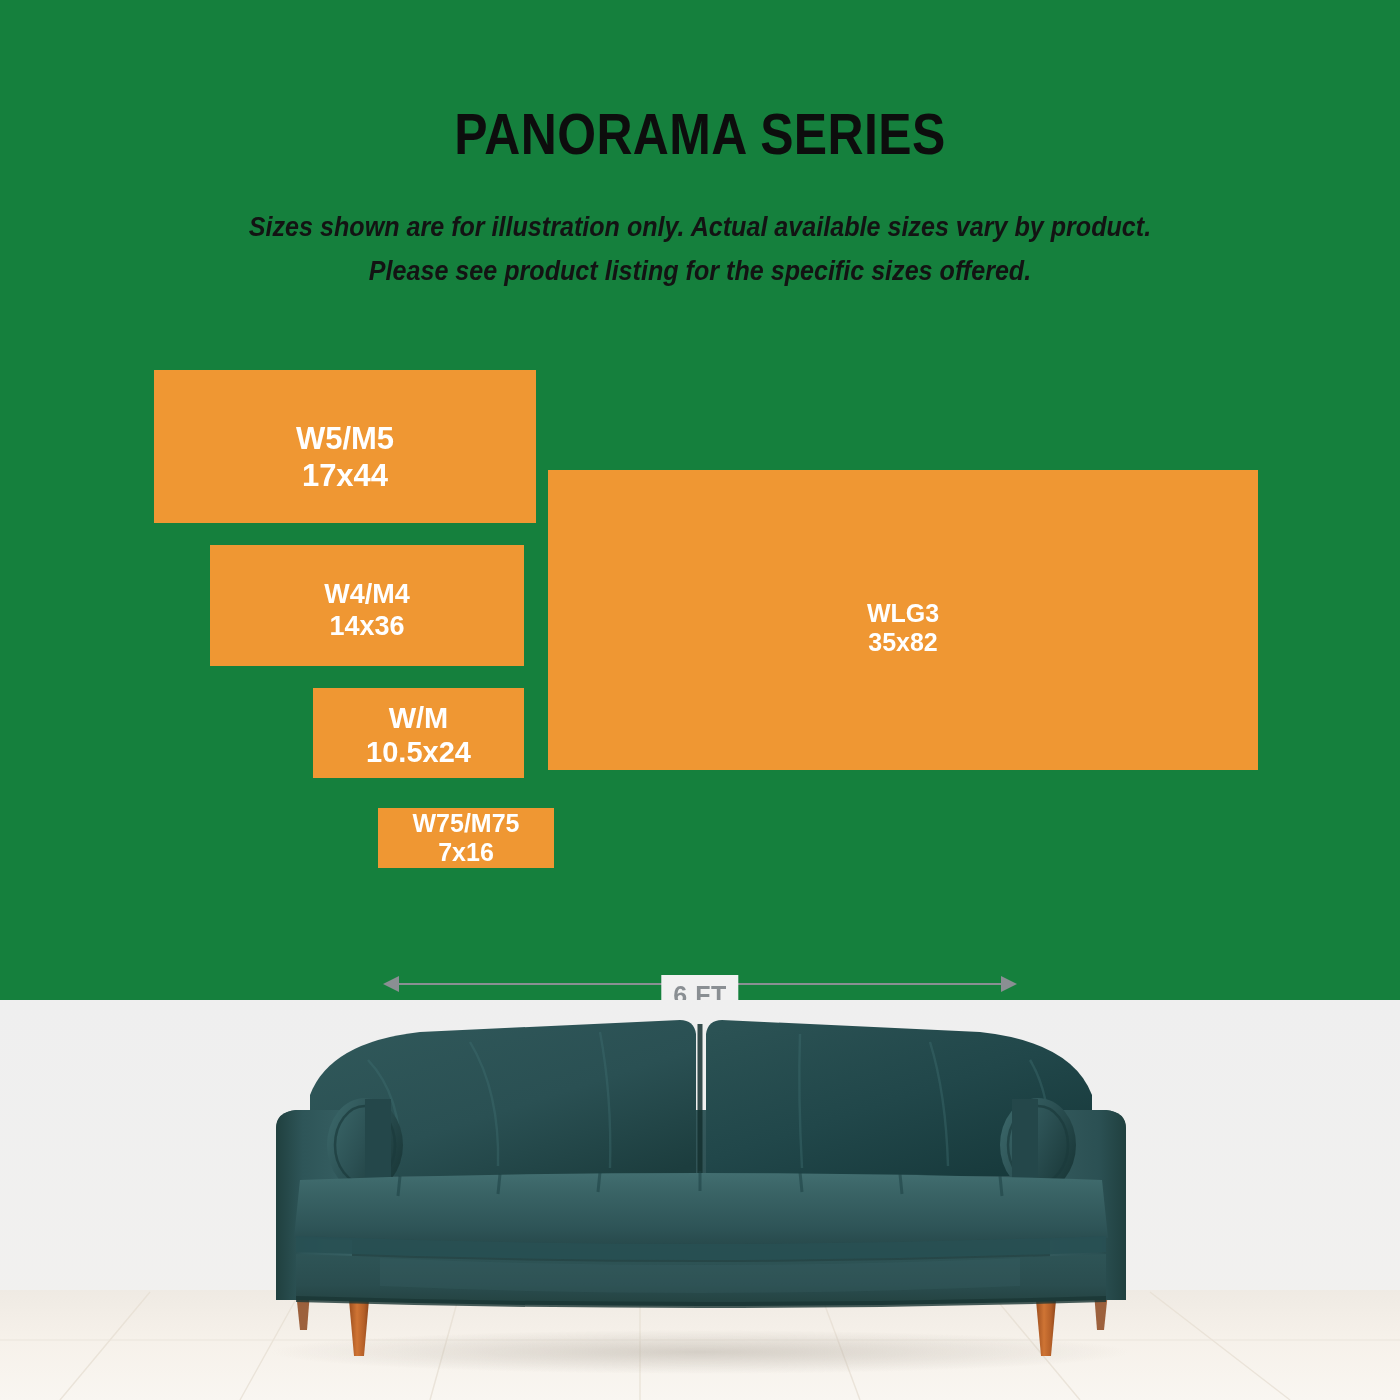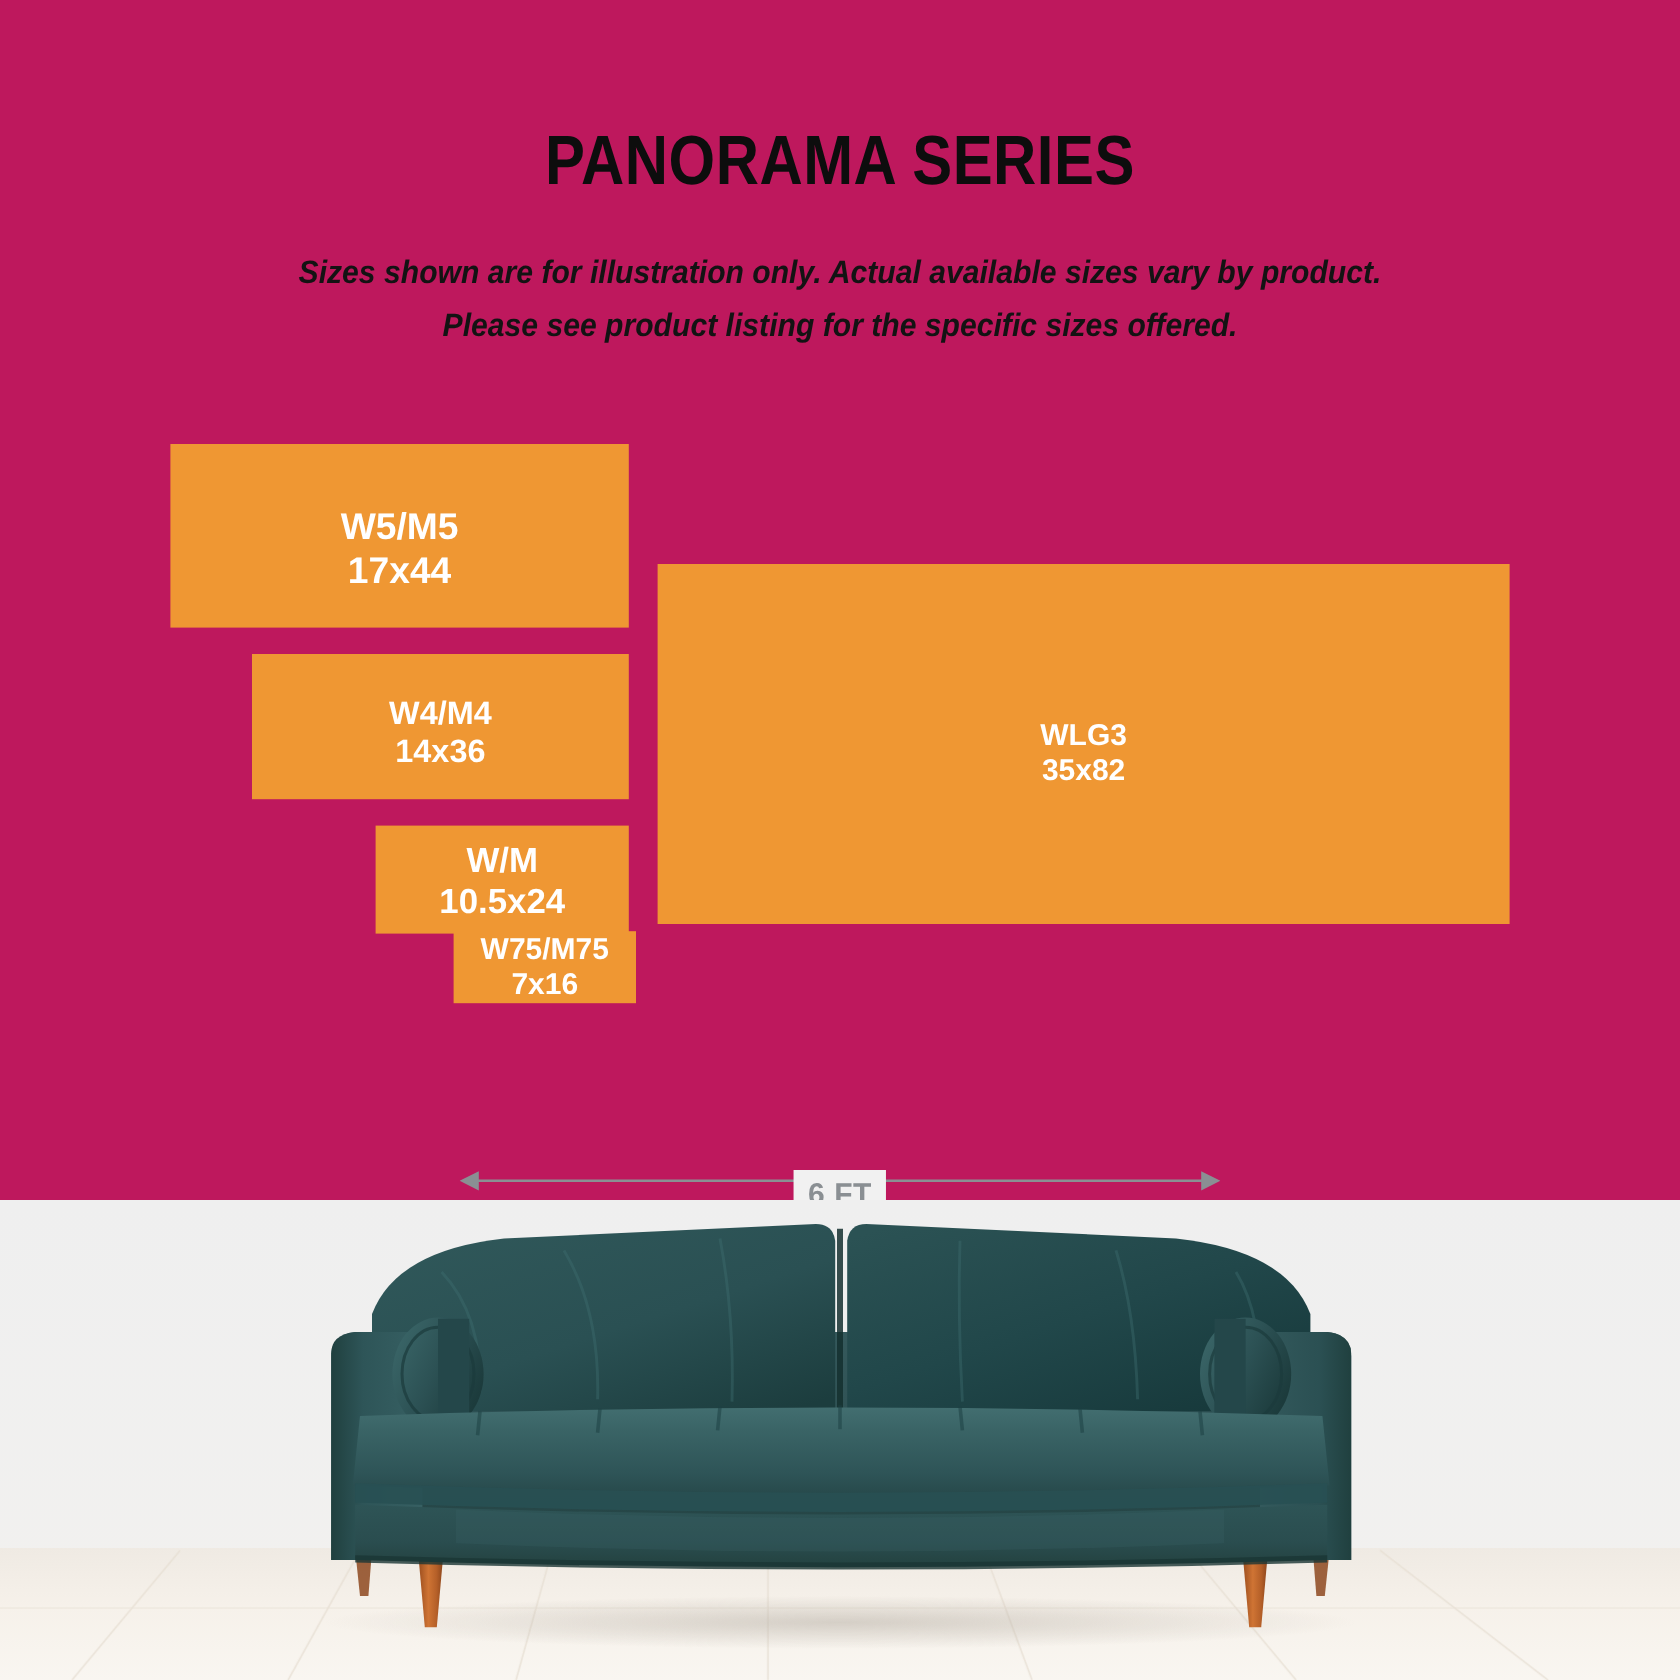--- a/index.html
+++ b/index.html
@@ -13,21 +13,21 @@
   body {
     background: #eeeeee;
     font-family: "Liberation Sans", sans-serif;
     position: relative;
   }
 
   #canvas {
     position: relative;
     width: 1400px;
     height: 1400px;
-    background: #be185d;
+    background: #15803d;
     overflow: hidden;
   }
 
   
   .title {
     position: absolute;
     left: 0;
     top: 100px;
     width: 1400px;
     text-align: center;
@@ -67,24 +67,24 @@
   }
   .size-box .code,
   .size-box .dims {
     font-family: "Liberation Sans", sans-serif;
     font-weight: bold;
     white-space: nowrap;
     text-align: center;
     line-height: 1.18;
   }
 
-  #box-w5m5   { left: 142px; top: 370px;  width: 382px; height: 153px; }
+  #box-w5m5   { left: 154px; top: 370px;  width: 382px; height: 153px; }
   #box-w4m4   { left: 210px; top: 545px;  width: 314px; height: 121px; }
   #box-wm     { left: 313px; top: 688px;  width: 211px; height: 90px;  }
-  #box-w75m75 { left: 378px; top: 776px;  width: 152px; height: 60px;  }
+  #box-w75m75 { left: 378px; top: 808px;  width: 176px; height: 60px;  }
   #box-wlg3   { left: 548px; top: 470px;  width: 710px; height: 300px; }
 
   #box-w5m5 .code,  #box-w5m5 .dims   { font-size: 31px; }
   #box-w4m4 .code,  #box-w4m4 .dims   { font-size: 27px; }
   #box-wm .code,    #box-wm .dims     { font-size: 29px; }
   #box-w75m75 .code,#box-w75m75 .dims { font-size: 25px; }
   #box-wlg3 .code,  #box-wlg3 .dims   { font-size: 25px; }
 
   
   #box-w5m5 .labels  { margin-top: 22px; }

